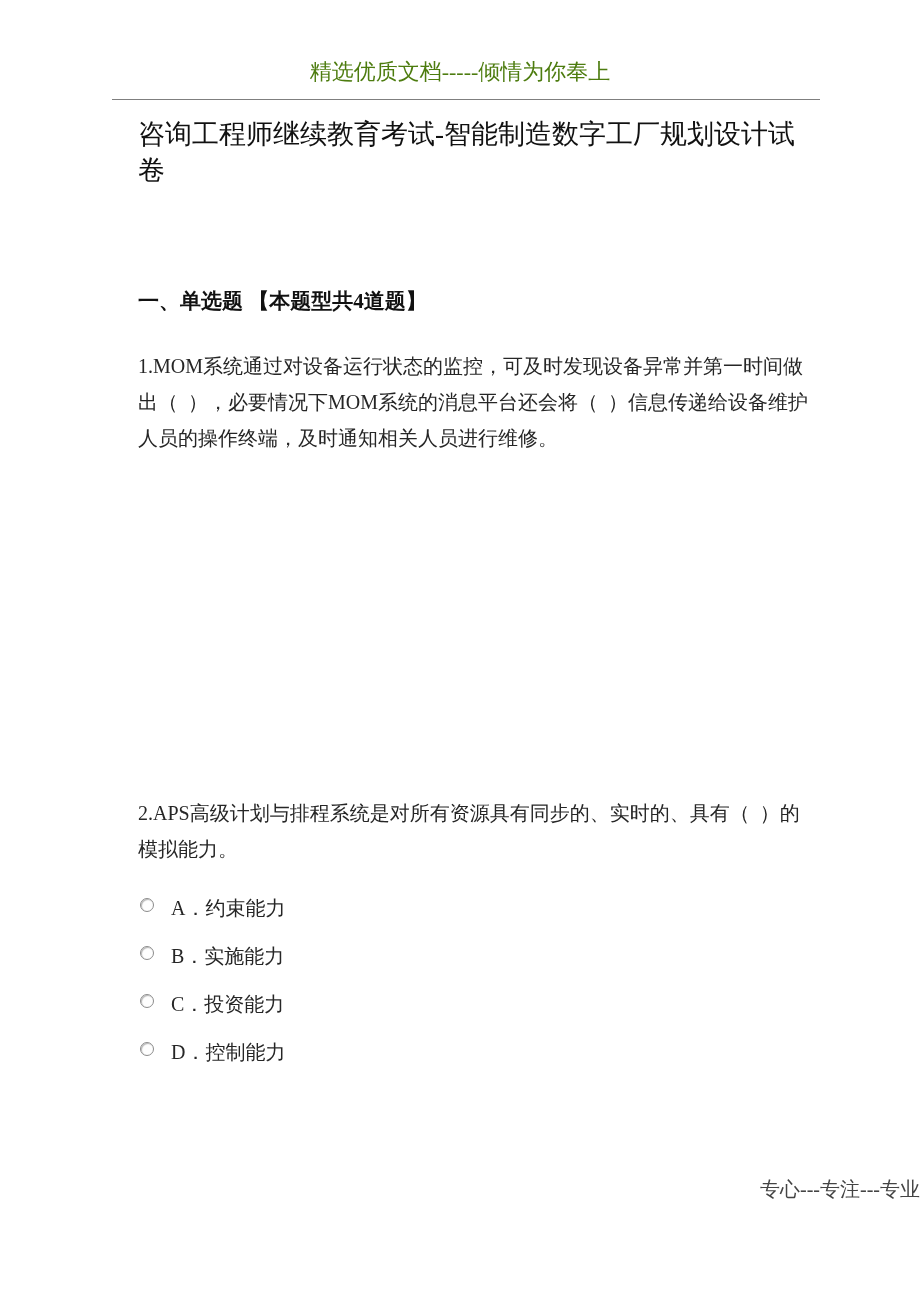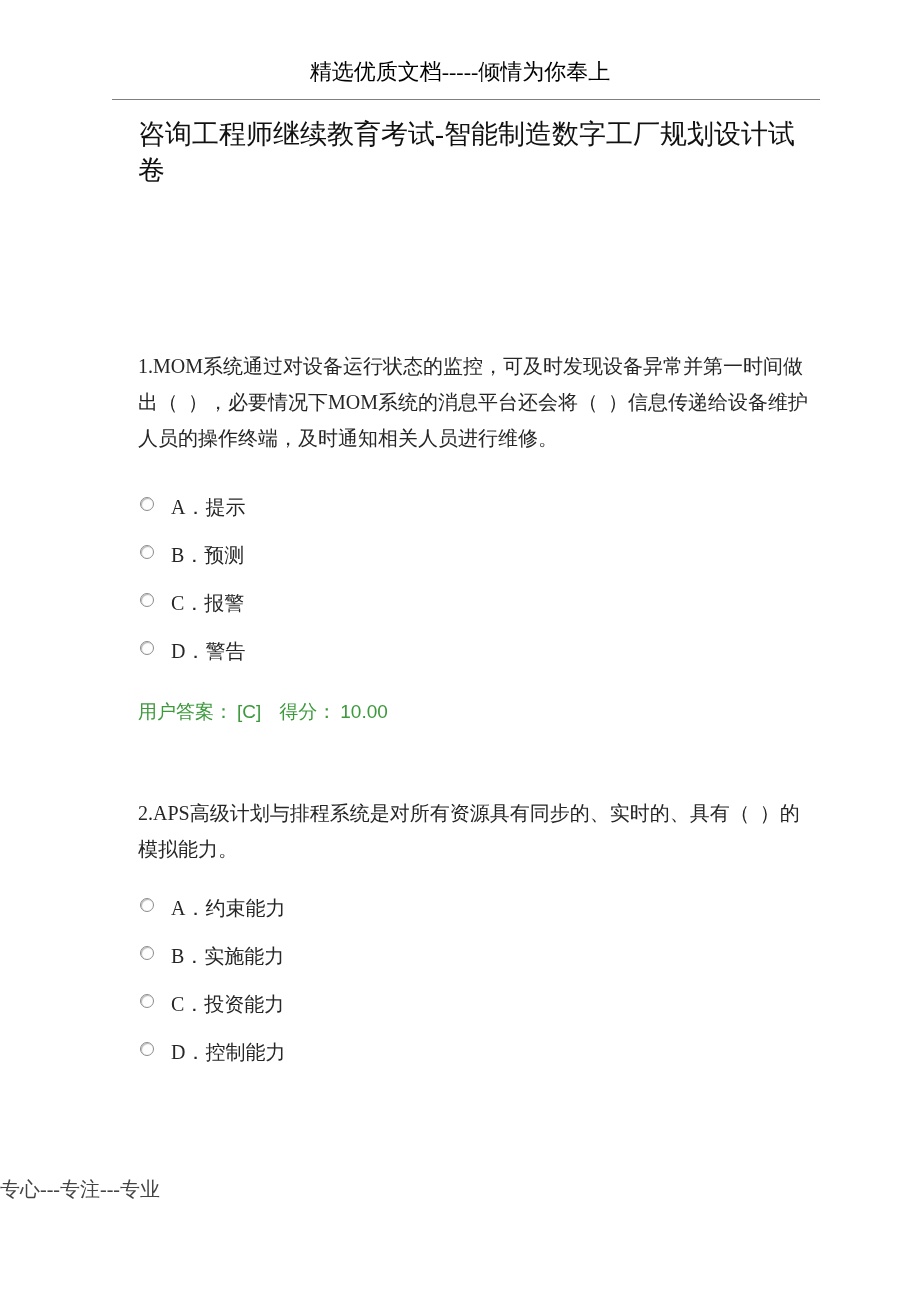--- a/index.html
+++ b/index.html
@@ -10,21 +10,21 @@
     background: #ffffff;
     overflow: hidden;
     font-family: "Liberation Serif", "DejaVu Serif", serif;
     color: #262626;
   }
   .slogan {
     position: absolute;
     top: 57px; left: 0; width: 100%;
     text-align: center;
     font-size: 22px;
-    color: #000000;
+    color: #4d7c0f;
     white-space: pre;
   }
   .rule {
     position: absolute;
     top: 99px; left: 112px;
     width: 708px; height: 1px;
     background: #7f7f7f;
   }
   .title {
     position: absolute;
@@ -97,62 +97,42 @@
     font-size: 19px;
   }
   .q1-answer { top: 699px; color: #3c993c; }
   .q2-answer { top: 1095px; color: #ee3030; }
   .answer-score-label { margin-left: 18px; }
   .answer-value { margin-left: 4px; }
   .score-value { margin-left: 4px; }
   .footer-slogan {
     position: absolute;
     top: 1176px; left: 0; width: 100%;
-    text-align: left;
+    text-align: right;
     font-size: 20px;
     color: #444444;
     white-space: pre;
   }
 </style>
 </head>
 <body>
 
 <div class="page">
 
   <div class="slogan">精选优质文档-----倾情为你奉上</div>
   <div class="rule"></div>
 
   <div class="title">咨询工程师继续教育考试-智能制造数字工厂规划设计试卷</div>
 
 
+  <div class="section-heading">一、单选题 【本题型共4道题】</div>
 
   <div class="question-text q1-text">1.MOM系统通过对设备运行状态的监控，可及时发现设备异常并第一时间做出（  ），必要情况下MOM系统的消息平台还会将（  ）信息传递给设备维护人员的操作终端，及时通知相关人员进行维修。</div>
 
-  <div class="options q1-options">
-    <div class="option-row">
-      <span class="radio"></span>
-      <span class="option-label">A．提示</span>
-    </div>
-    <div class="option-row">
-      <span class="radio"></span>
-      <span class="option-label">B．预测</span>
-    </div>
-    <div class="option-row">
-      <span class="radio"></span>
-      <span class="option-label">C．报警</span>
-    </div>
-    <div class="option-row">
-      <span class="radio"></span>
-      <span class="option-label">D．警告</span>
-    </div>
-  </div>
 
-  <div class="answer-line q1-answer">
-    <span>用户答案：</span><span class="answer-value">[C]</span><span class="answer-score-label">得分：</span><span class="score-value">10.00</span>
-  </div>
 
   <div class="question-text q2-text">2.APS高级计划与排程系统是对所有资源具有同步的、实时的、具有（  ）的模拟能力。</div>
 
   <div class="options q2-options">
     <div class="option-row">
       <span class="radio"></span>
       <span class="option-label">A．约束能力</span>
     </div>
     <div class="option-row">
       <span class="radio"></span>

